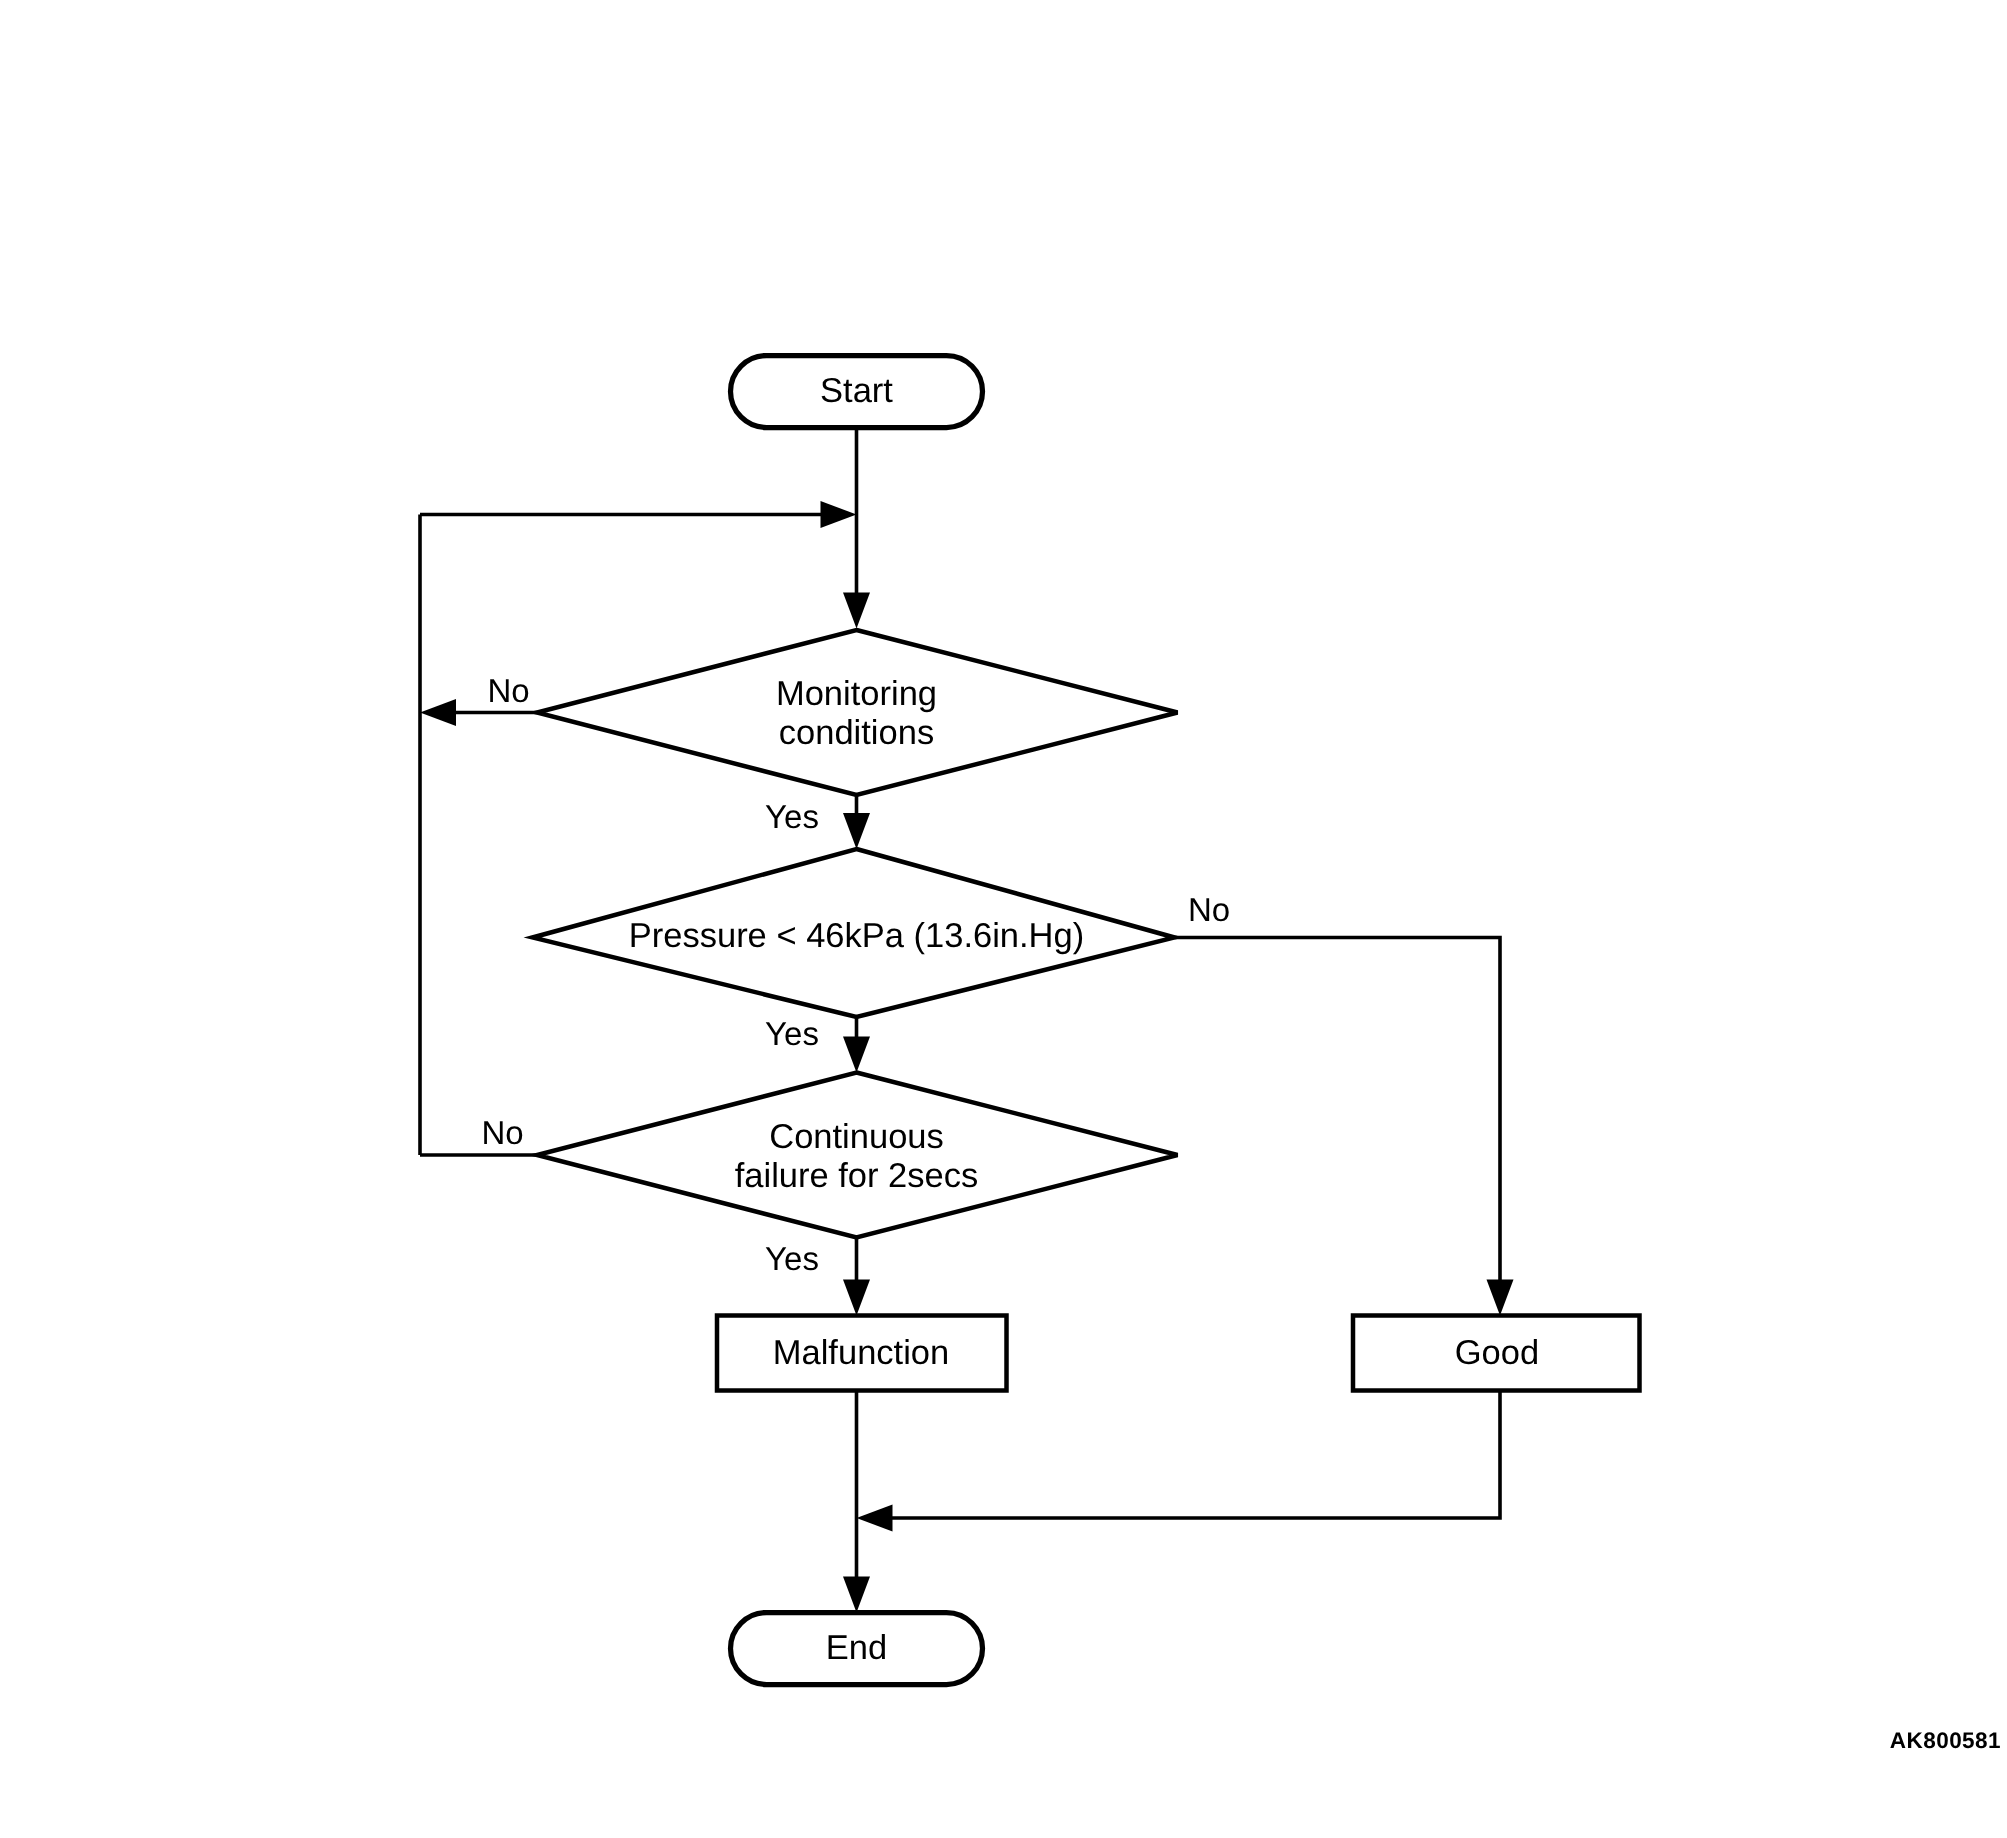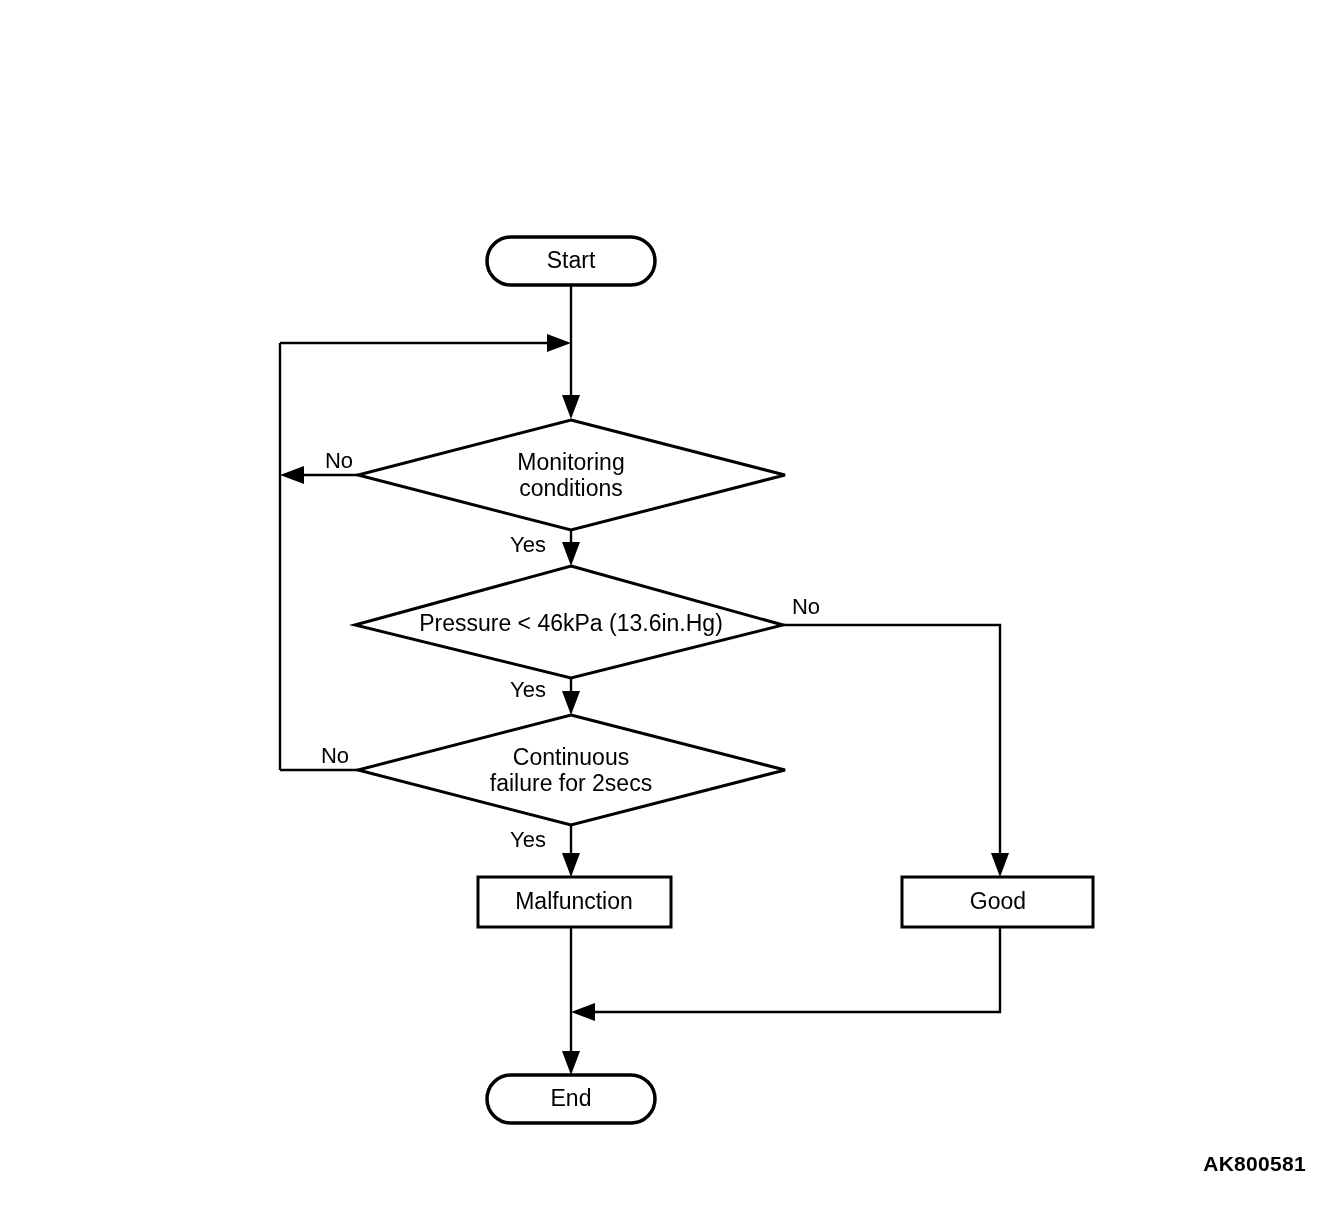--- a/index.html
+++ b/index.html
@@ -55,24 +55,24 @@
   }
   .edge-label {
     font-family: "Liberation Sans", sans-serif;
     font-size: 22px;
     fill: #000000;
     text-anchor: middle;
     dominant-baseline: middle;
   }
   .ref-code {
     position: absolute;
-    right: 32px;
+    right: 4px;
     top: 1152px;
     font-family: "Liberation Sans", sans-serif;
-    font-size: 21px;
+    font-size: 15px;
     font-weight: bold;
     letter-spacing: 0.3px;
     color: #000000;
   }
 </style>
 </head>
 <body>
 
 <div id="page">
 

